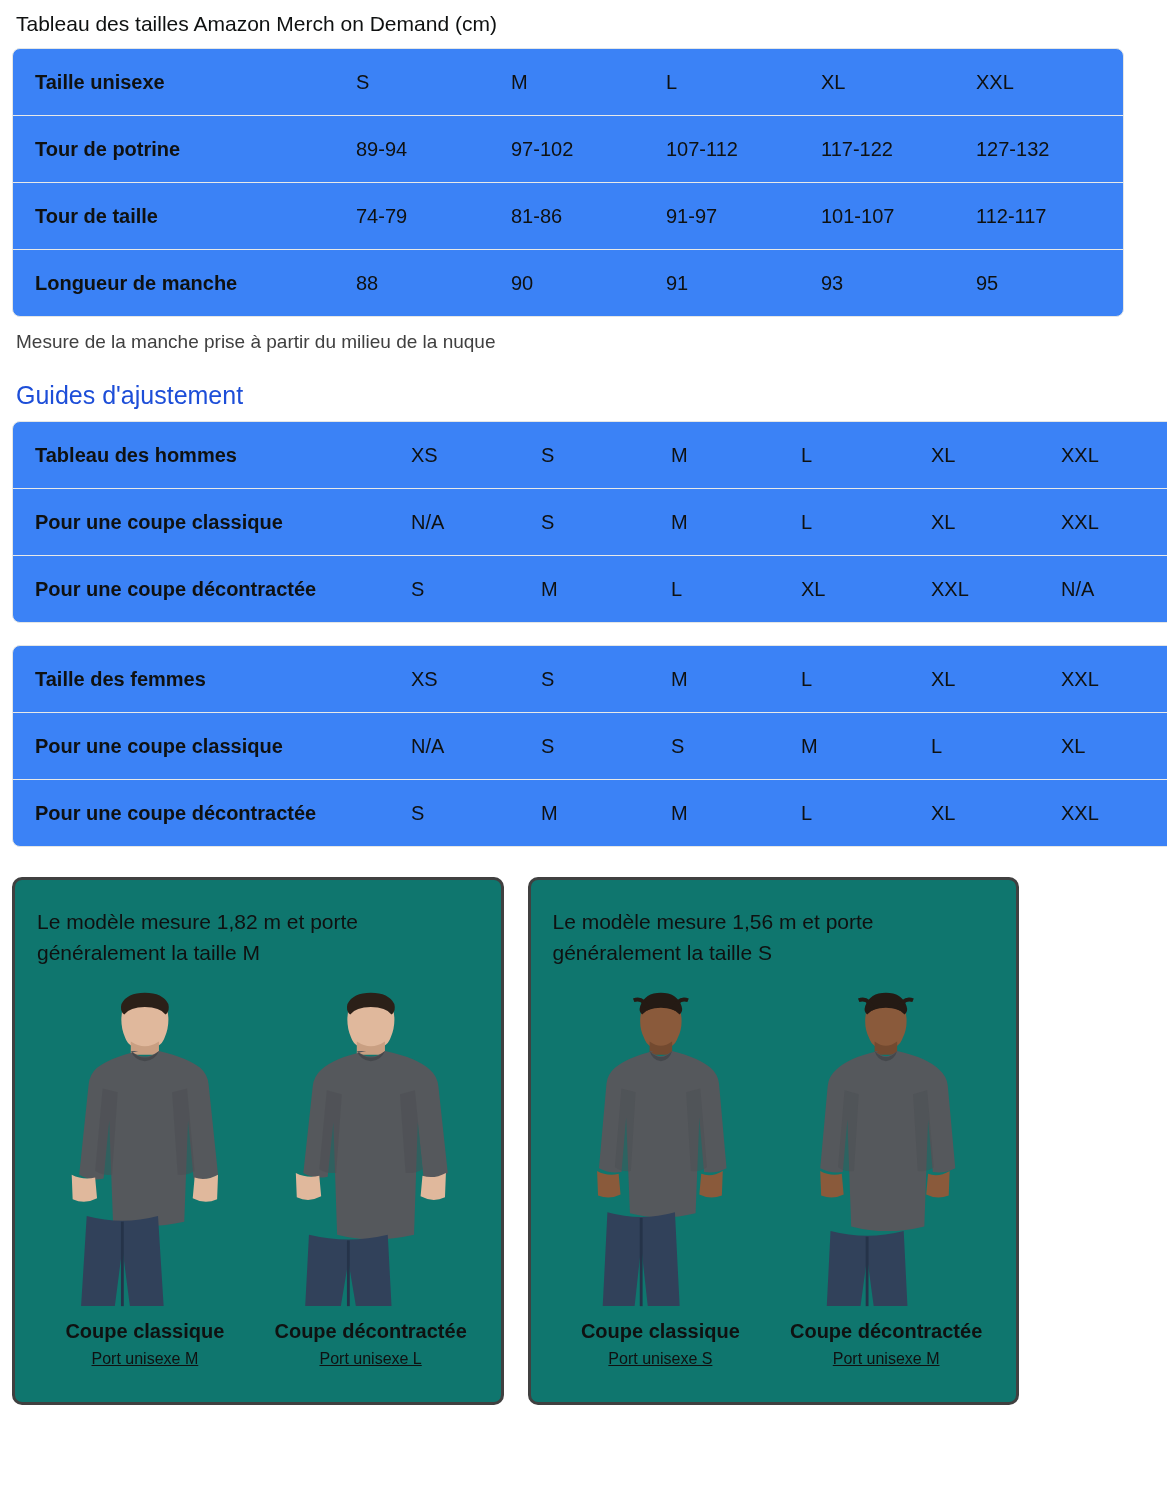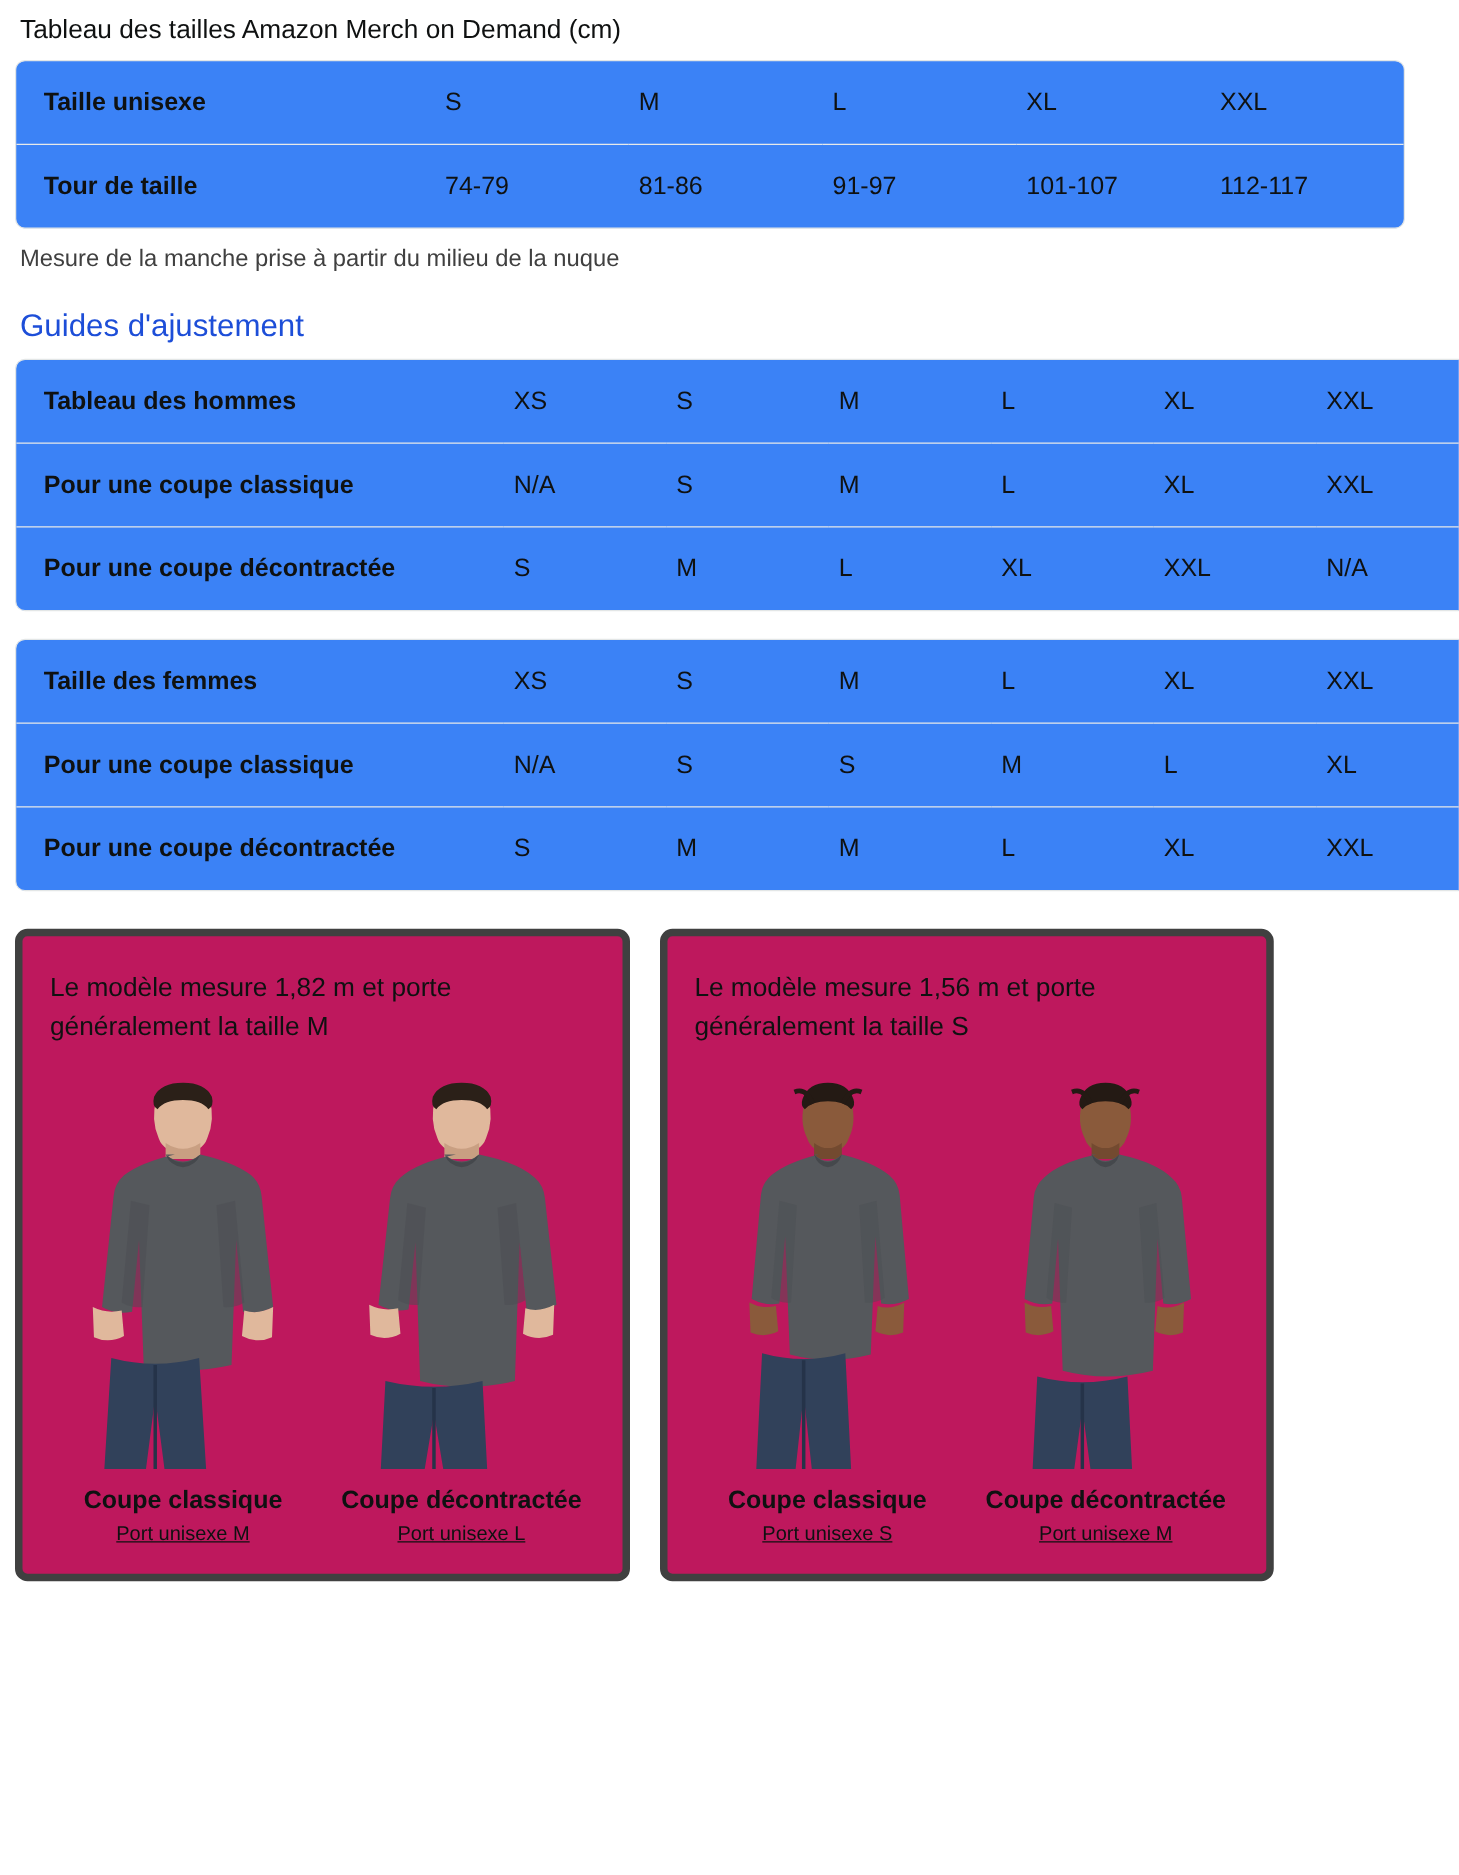--- a/index.html
+++ b/index.html
@@ -67,24 +67,24 @@
 
   .fit-spacer { height: 22px; }
 
   .cards {
     display: flex;
     gap: 24px;
     margin-top: 30px;
   }
   .card {
     flex: 1 1 0;
-    border: 6px solid #404040;
+    border: 3px solid #404040;
     border-radius: 10px;
-    padding: 26px 22px 18px 22px;
-    background: #be185d;
+    padding: 26px 22px 30px 22px;
+    background: #0f766e;
   }
   .card-head {
     font-size: 21px;
     line-height: 31px;
     color: #0f1111;
     margin-bottom: 10px;
   }
   .models {
     display: flex;
     gap: 10px;
@@ -128,26 +128,42 @@
     <tbody>
       <tr>
         <td class="label">Taille unisexe</td>
         <td class="val">S</td>
         <td class="val">M</td>
         <td class="val">L</td>
         <td class="val">XL</td>
         <td class="val">XXL</td>
       </tr>
       <tr>
+        <td class="label">Tour de potrine</td>
+        <td class="val">89-94</td>
+        <td class="val">97-102</td>
+        <td class="val">107-112</td>
+        <td class="val">117-122</td>
+        <td class="val">127-132</td>
+      </tr>
+      <tr>
         <td class="label">Tour de taille</td>
         <td class="val">74-79</td>
         <td class="val">81-86</td>
         <td class="val">91-97</td>
         <td class="val">101-107</td>
         <td class="val">112-117</td>
+      </tr>
+      <tr>
+        <td class="label">Longueur de manche</td>
+        <td class="val">88</td>
+        <td class="val">90</td>
+        <td class="val">91</td>
+        <td class="val">93</td>
+        <td class="val">95</td>
       </tr>
     </tbody>
   </table>
 
   <div class="note">Mesure de la manche prise à partir du milieu de la nuque</div>
 
   <div class="section-title">Guides d'ajustement</div>
 
   <table class="size-table tbl-fit">
     <tbody>

